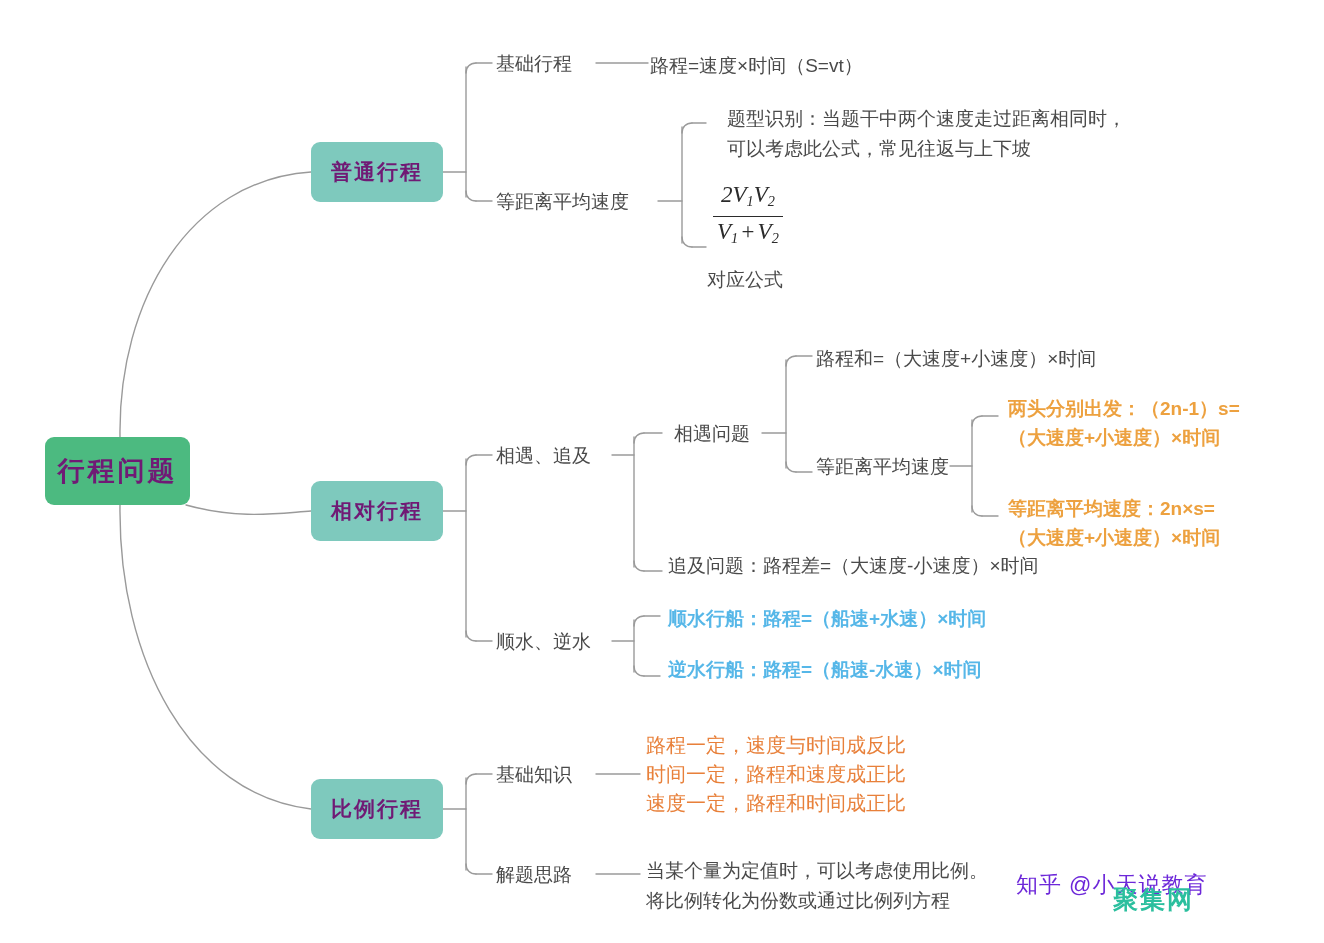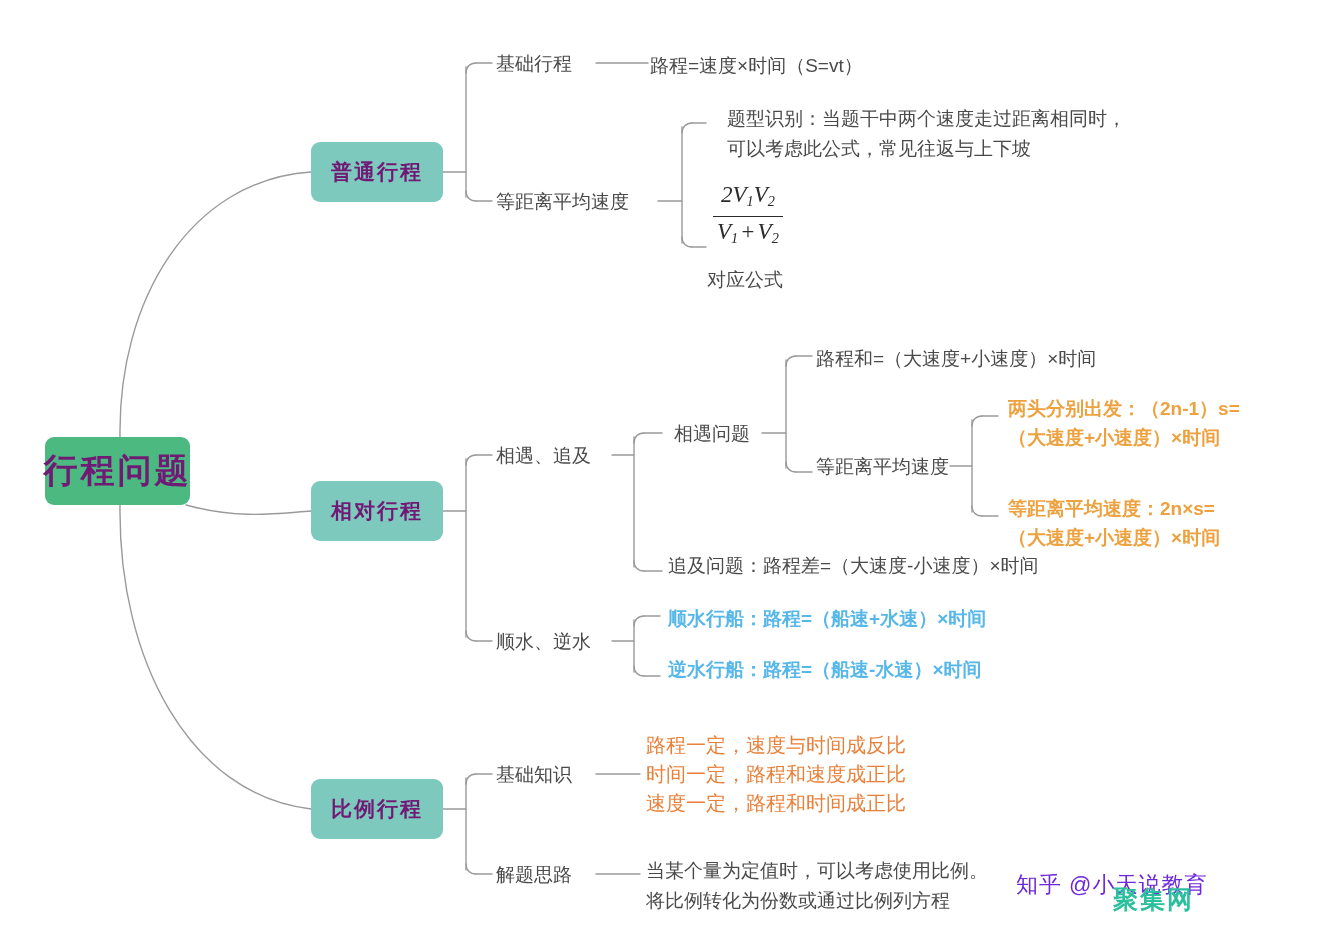--- a/index.html
+++ b/index.html
@@ -33,21 +33,21 @@
     align-items: center;
     justify-content: center;
     border-radius: 9px;
     color: #701a75;
     font-weight: bold;
     letter-spacing: 2px;
     white-space: nowrap;
     box-sizing: border-box;
   }
   .node-root {
-    font-size: 34px;
+    font-size: 27px;
     letter-spacing: 3px;
   }
   .node-branch {
     font-size: 21px;
   }
 
   
   .lbl {
     position: absolute;
     color: #4a4a4a;

